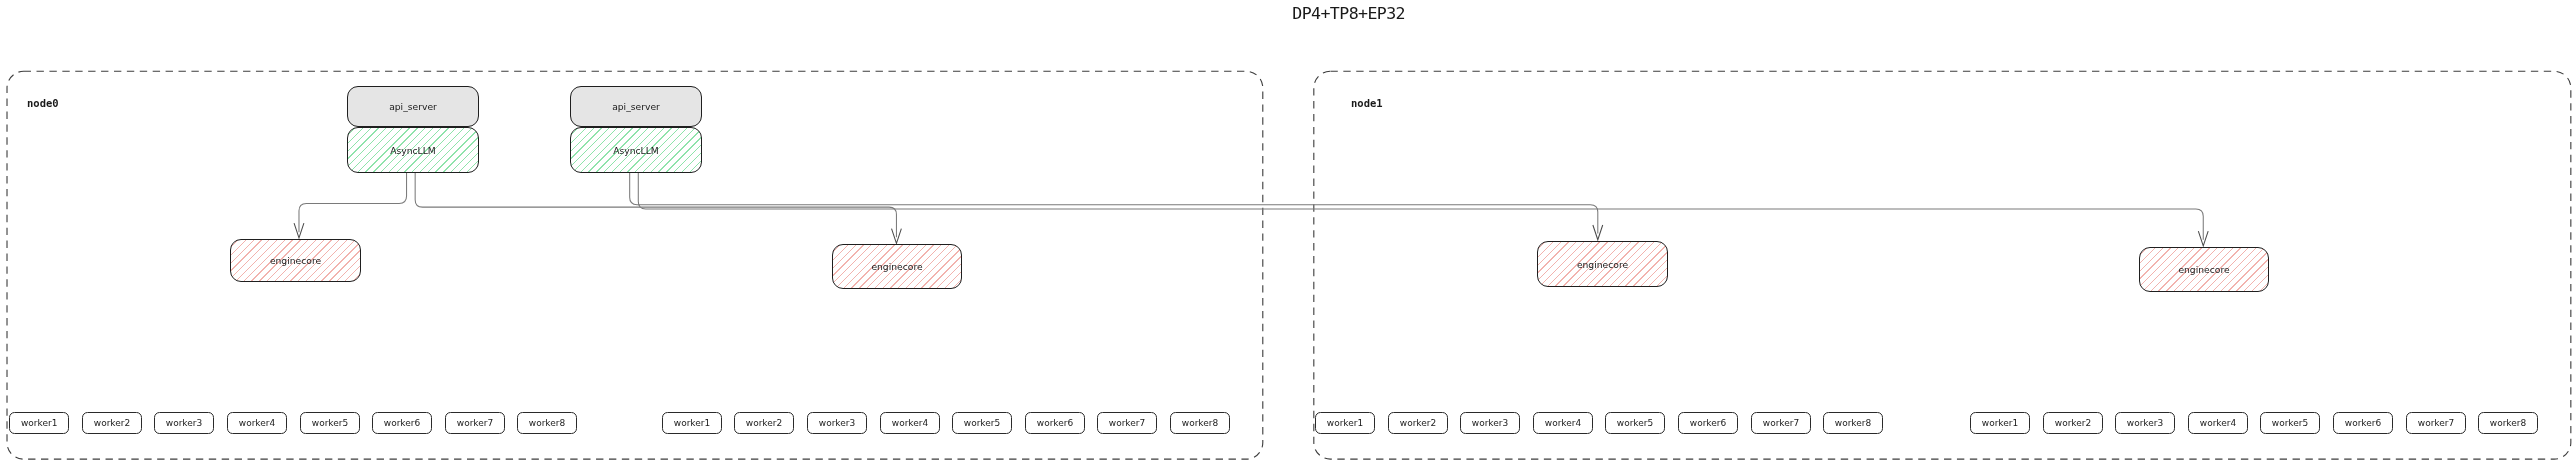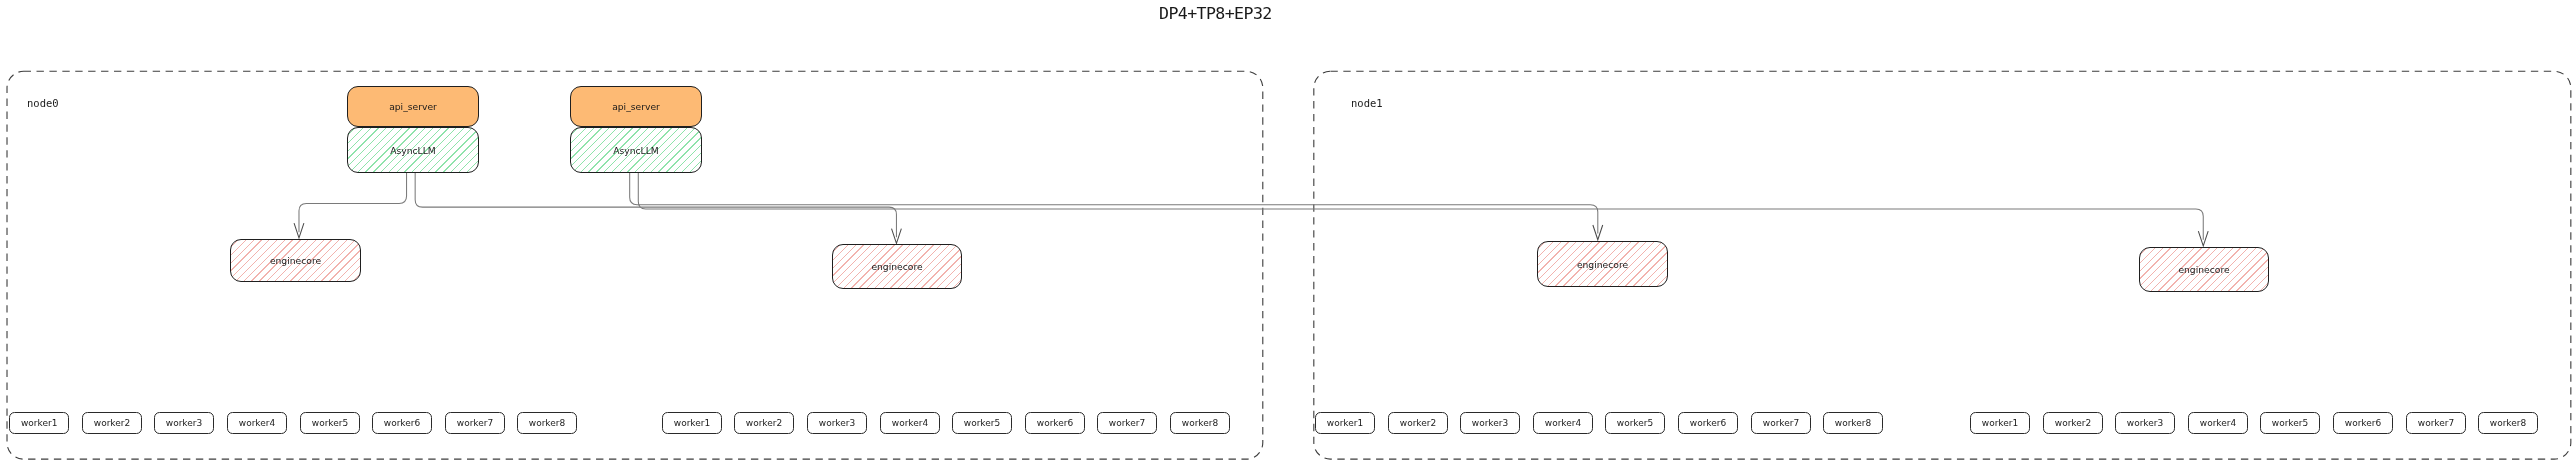--- a/index.html
+++ b/index.html
@@ -2,27 +2,27 @@
 <html style="--box-border: #1f1f1f; --connector: #7a7a7a; --arrow: #4a4a4a; --green: #8fe3ab; --red: #f2b3ae; --node-border: #3c3c3c; --bg: #ffffff; --text: #1a1a1a;font-size:9.8px"><head>
 <meta charset="utf-8">
 <style>
   :root{
     --box-border:#1f1f1f; --connector:#7a7a7a; --arrow:#4a4a4a;
     --green:#8fe3ab; --red:#f2b3ae; --node-border:#3c3c3c; --bg:#ffffff; --text:#1a1a1a;
   }
   html,body{margin:0;padding:0;background:var(--bg);}
   #canvas{position:relative;width:2576px;height:469px;background:var(--bg);
           font-family:"DejaVu Sans","Liberation Sans",sans-serif;color:var(--text);overflow:hidden;}
-  .title{position:absolute;left:1159px;top:3.7px;width:246px;text-align:left;
+  .title{position:absolute;left:1159px;top:3.7px;width:246px;text-align:right;
          font-family:"DejaVu Sans Mono","Liberation Mono",monospace;font-size:16.6px;letter-spacing:-0.6px;}
-  .node-label{position:absolute;font-family:"DejaVu Sans Mono","Liberation Mono",monospace;font-size:10.5px;}
+  .node-label{position:absolute;font-family:"DejaVu Sans Mono","Liberation Mono",monospace;font-size:10.5px;font-weight:bold;}
   #wires{position:absolute;left:0;top:0;width:2576px;height:469px;}
   .box{position:absolute;box-sizing:border-box;border:1.4px solid var(--box-border);
        border-radius:11px;display:flex;align-items:center;justify-content:center;
-       font-size:9.2px;background:#fdba74;}
+       font-size:9.2px;background:#e5e5e5;}
   .hatch-green{background:repeating-linear-gradient(135deg,#fff 0 4.6px,var(--green) 4.6px 5.5px);}
   .hatch-red{background:repeating-linear-gradient(135deg,#fff 0 4.6px,var(--red) 4.6px 5.5px);}
   .worker{position:absolute;box-sizing:border-box;width:60px;height:22px;
           border:1.2px solid #2a2a2a;border-radius:5.5px;background:#fff;
           display:flex;align-items:center;justify-content:center;font-size:9px;}
 </style>
 </head>
 <body>
 
 <div id="canvas">

